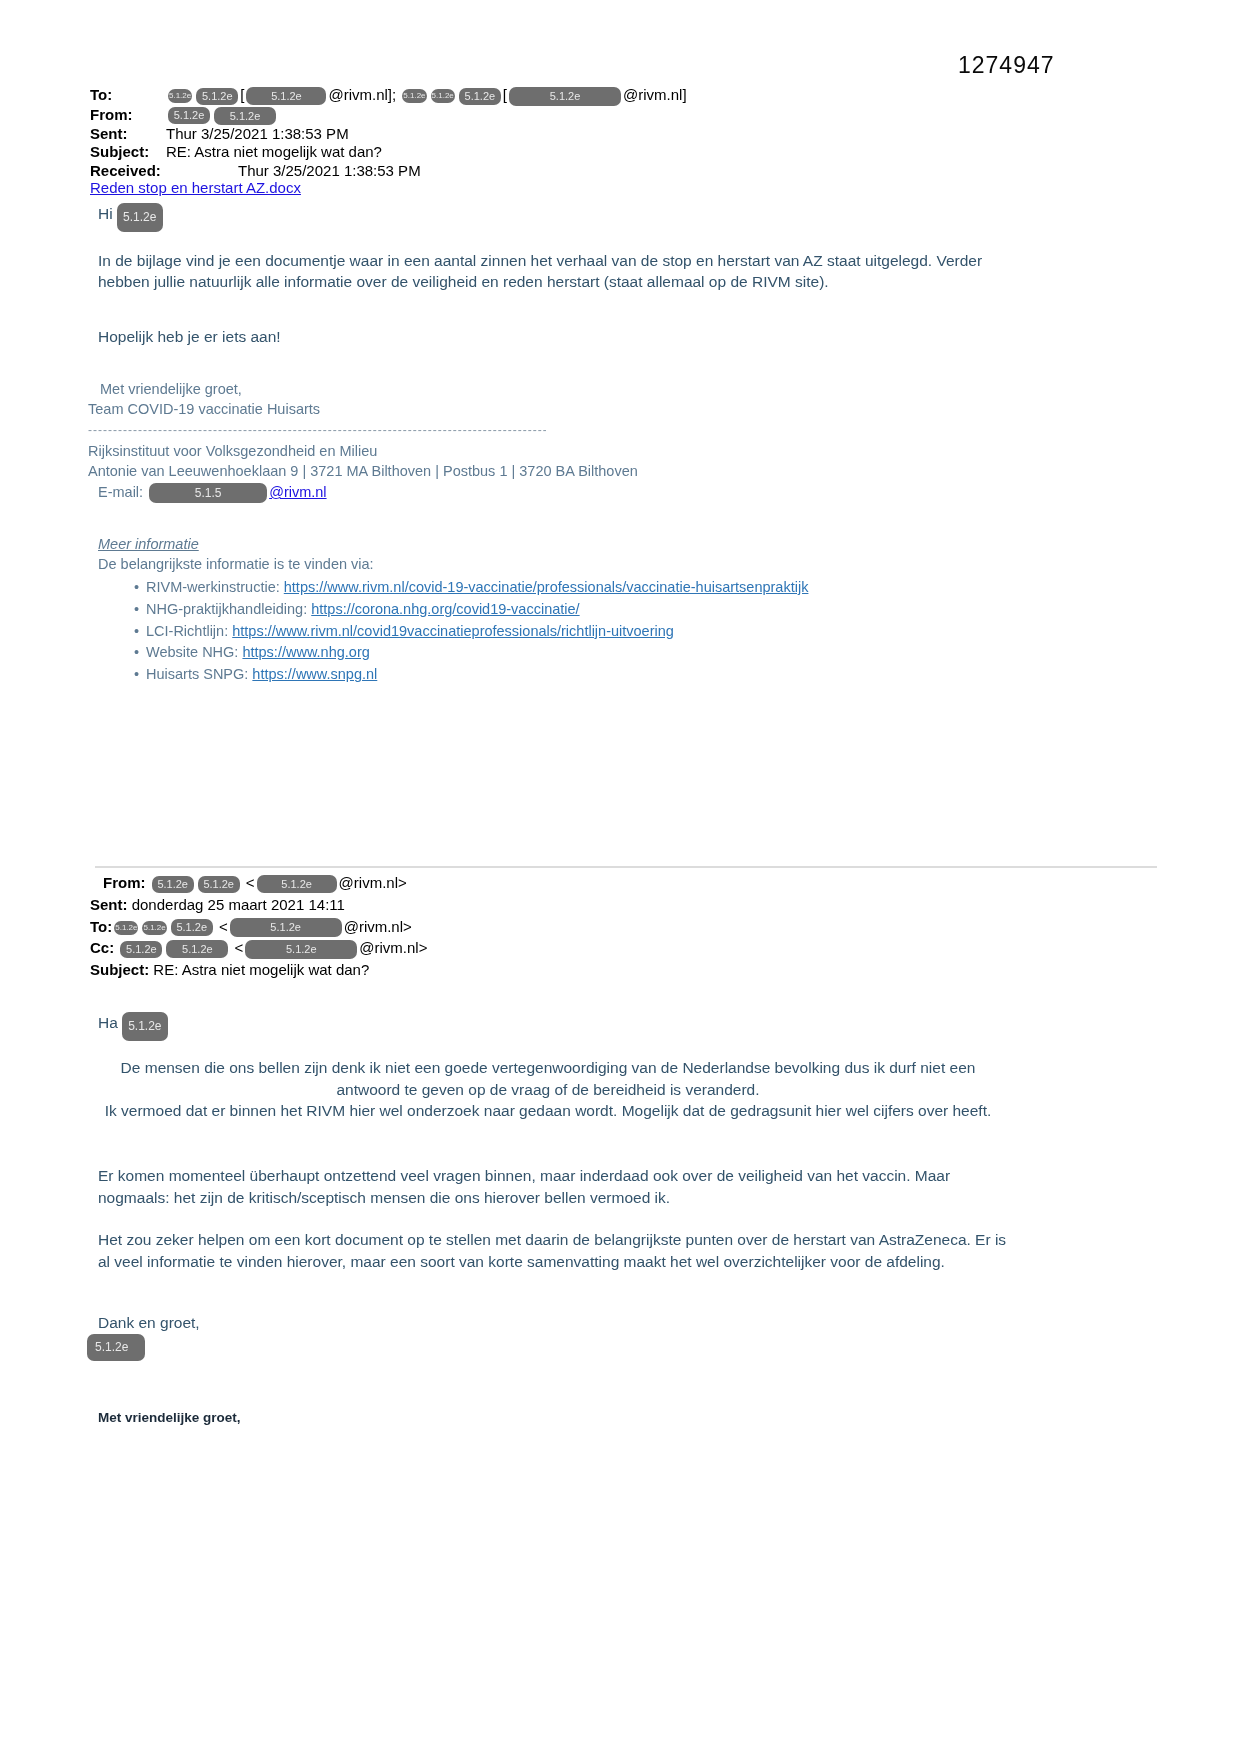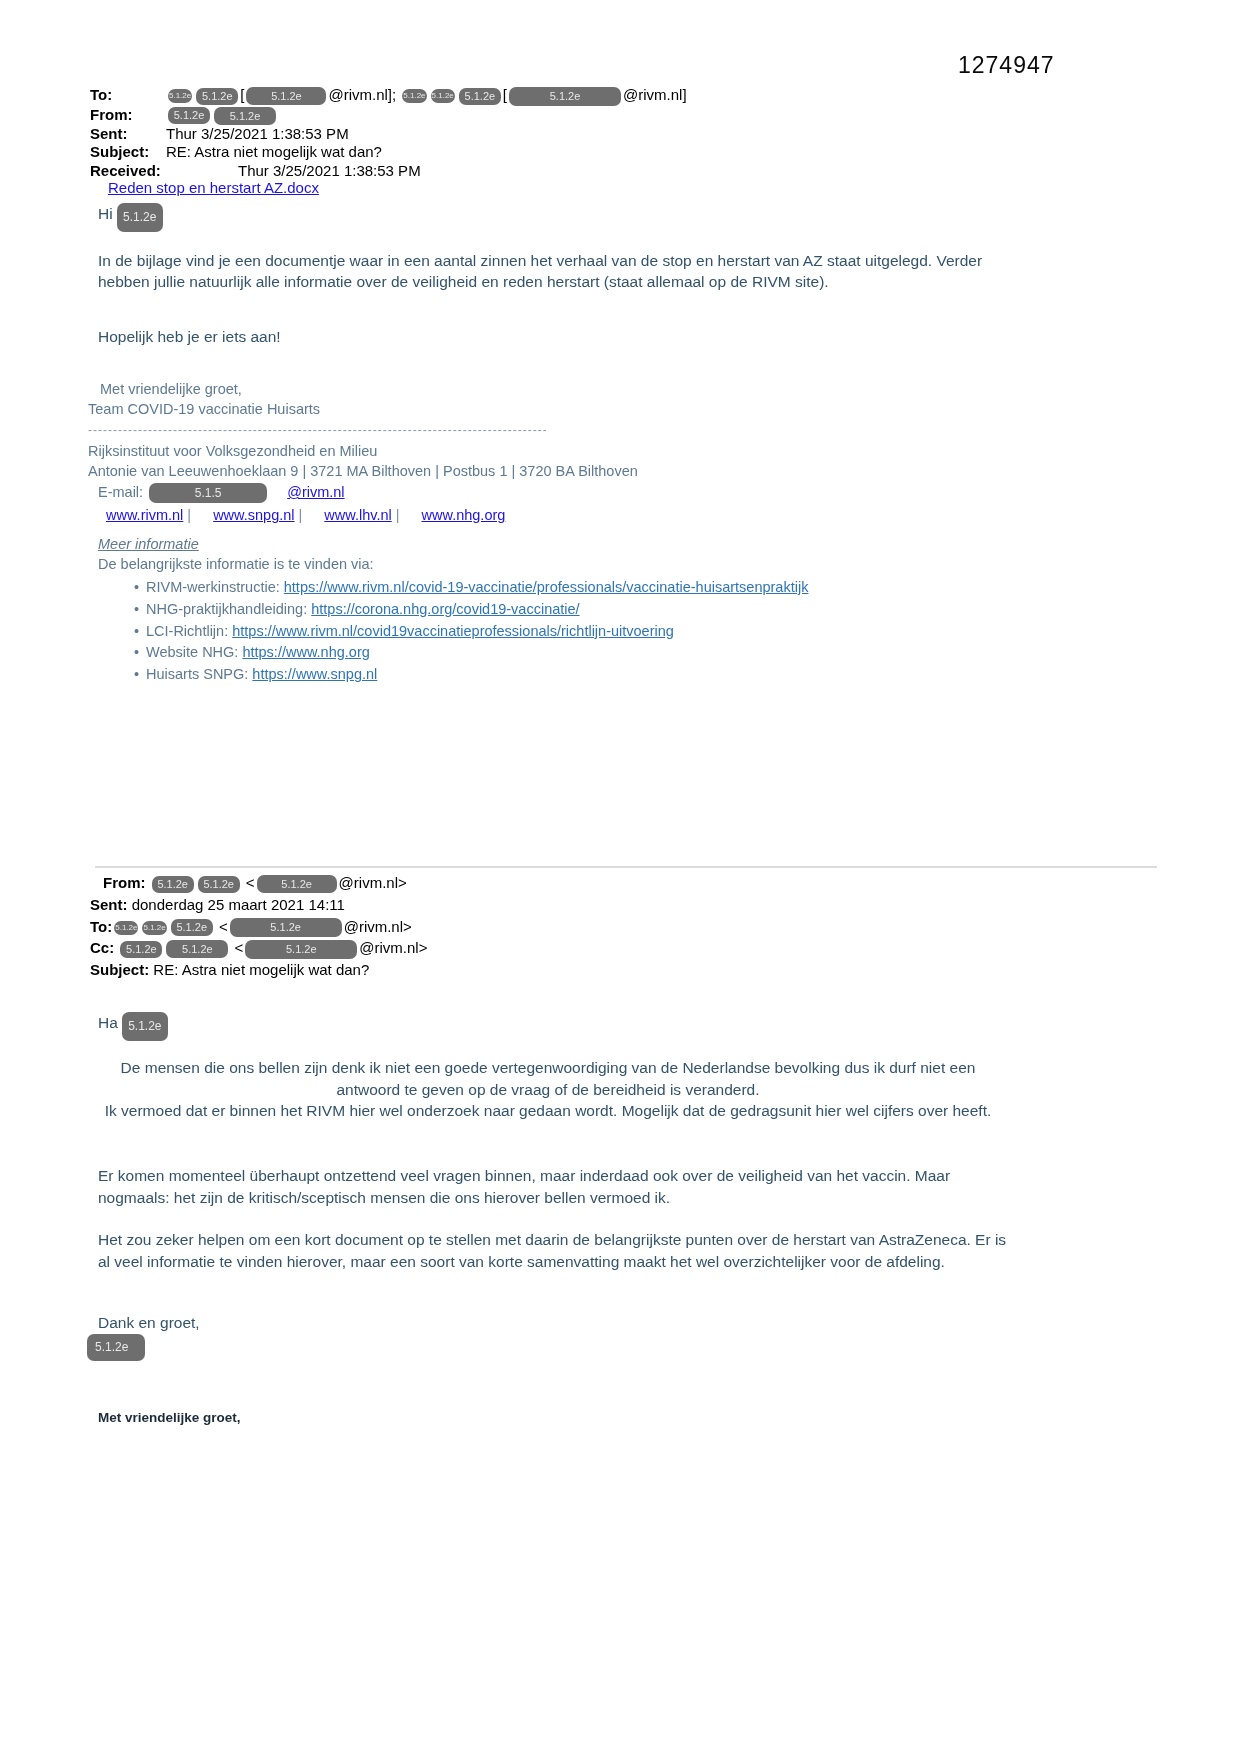--- a/index.html
+++ b/index.html
@@ -30,21 +30,21 @@
   }
   .c-xs { min-width:20px; height:14px; font-size:8px;  line-height:14px; padding:0 1px;}
   .c-sm { min-width:42px; height:17px; font-size:11px; line-height:17px; padding:0 3px;}
   .c-md { min-width:62px; height:18px; font-size:11px; line-height:18px; padding:0 4px;}
   .c-lg { min-width:80px; height:18px; font-size:11px; line-height:18px; padding:0 14px;}
   .c-xl { min-width:112px; height:19px; font-size:11px; line-height:19px; padding:0 18px;}
   .c-tall { min-width:46px; height:29px; font-size:12px; line-height:29px; padding:0 6px;}
   .c-block { min-width:58px; height:27px; font-size:12px; line-height:27px; padding:0 6px; text-align:left; padding-left:8px;}
   .c-mail { min-width:118px; height:20px; font-size:12px; line-height:20px; padding:0 10px;}
   
-  a.blue { color:#1d12e0; text-decoration:underline; cursor:pointer;margin-left:18px; }
+  a.blue { color:#1d12e0; text-decoration:underline; cursor:pointer; }
   a.soft { color:#2e75b6; text-decoration:underline; cursor:pointer; }
   
   .attach { position:absolute; top:179px; left:90px; font-size:15px; }
   
   .btxt { color:#33536b; font-size:15.5px; line-height:21px; }
   .greet1 { position:absolute; top:203px; left:98px; }
   .greet1 .chip, .greet2 .chip { vertical-align:top; margin-left:4px; }
   .para1 { position:absolute; top:250px; left:98px; width:908px; }
   .para2 { position:absolute; top:326px; left:98px; }
   
@@ -126,23 +126,20 @@
   <div class="sig">
     <div class="ind">Met vriendelijke groet,</div>
     <div>Team COVID-19 vaccinatie Huisarts</div>
     <span class="sep">---------------------------------------------------------------------------------------------------------------------------------------------------------</span>
     <div>Rijksinstituut voor Volksgezondheid en Milieu</div>
     <div>Antonie van Leeuwenhoeklaan 9 | 3721 MA Bilthoven | Postbus 1 | 3720 BA Bilthoven</div>
     <div class="mailrow">
       <span>E-mail:</span>
       <span class="chip c-mail">5.1.5</span><a class="blue">@rivm.nl</a>
     </div>
-    <div class="wwwrow">
-      <a class="blue">www.rivm.nl</a><span class="pipe">|</span><a class="blue">www.snpg.nl</a><span class="pipe">|</span><a class="blue">www.lhv.nl</a><span class="pipe">|</span><a class="blue">www.nhg.org</a>
-    </div>
   </div>
 
   <div class="meer">
     <div class="title">Meer informatie</div>
     <div>De belangrijkste informatie is te vinden via:</div>
     <ul>
       <li><span>RIVM-werkinstructie: </span><a class="soft">https://www.rivm.nl/covid-19-vaccinatie/professionals/vaccinatie-huisartsenpraktijk</a></li>
       <li><span>NHG-praktijkhandleiding: </span><a class="soft">https://corona.nhg.org/covid19-vaccinatie/</a></li>
       <li><span>LCI-Richtlijn: </span><a class="soft">https://www.rivm.nl/covid19vaccinatieprofessionals/richtlijn-uitvoering</a></li>
       <li><span>Website NHG: </span><a class="soft">https://www.nhg.org</a></li>

